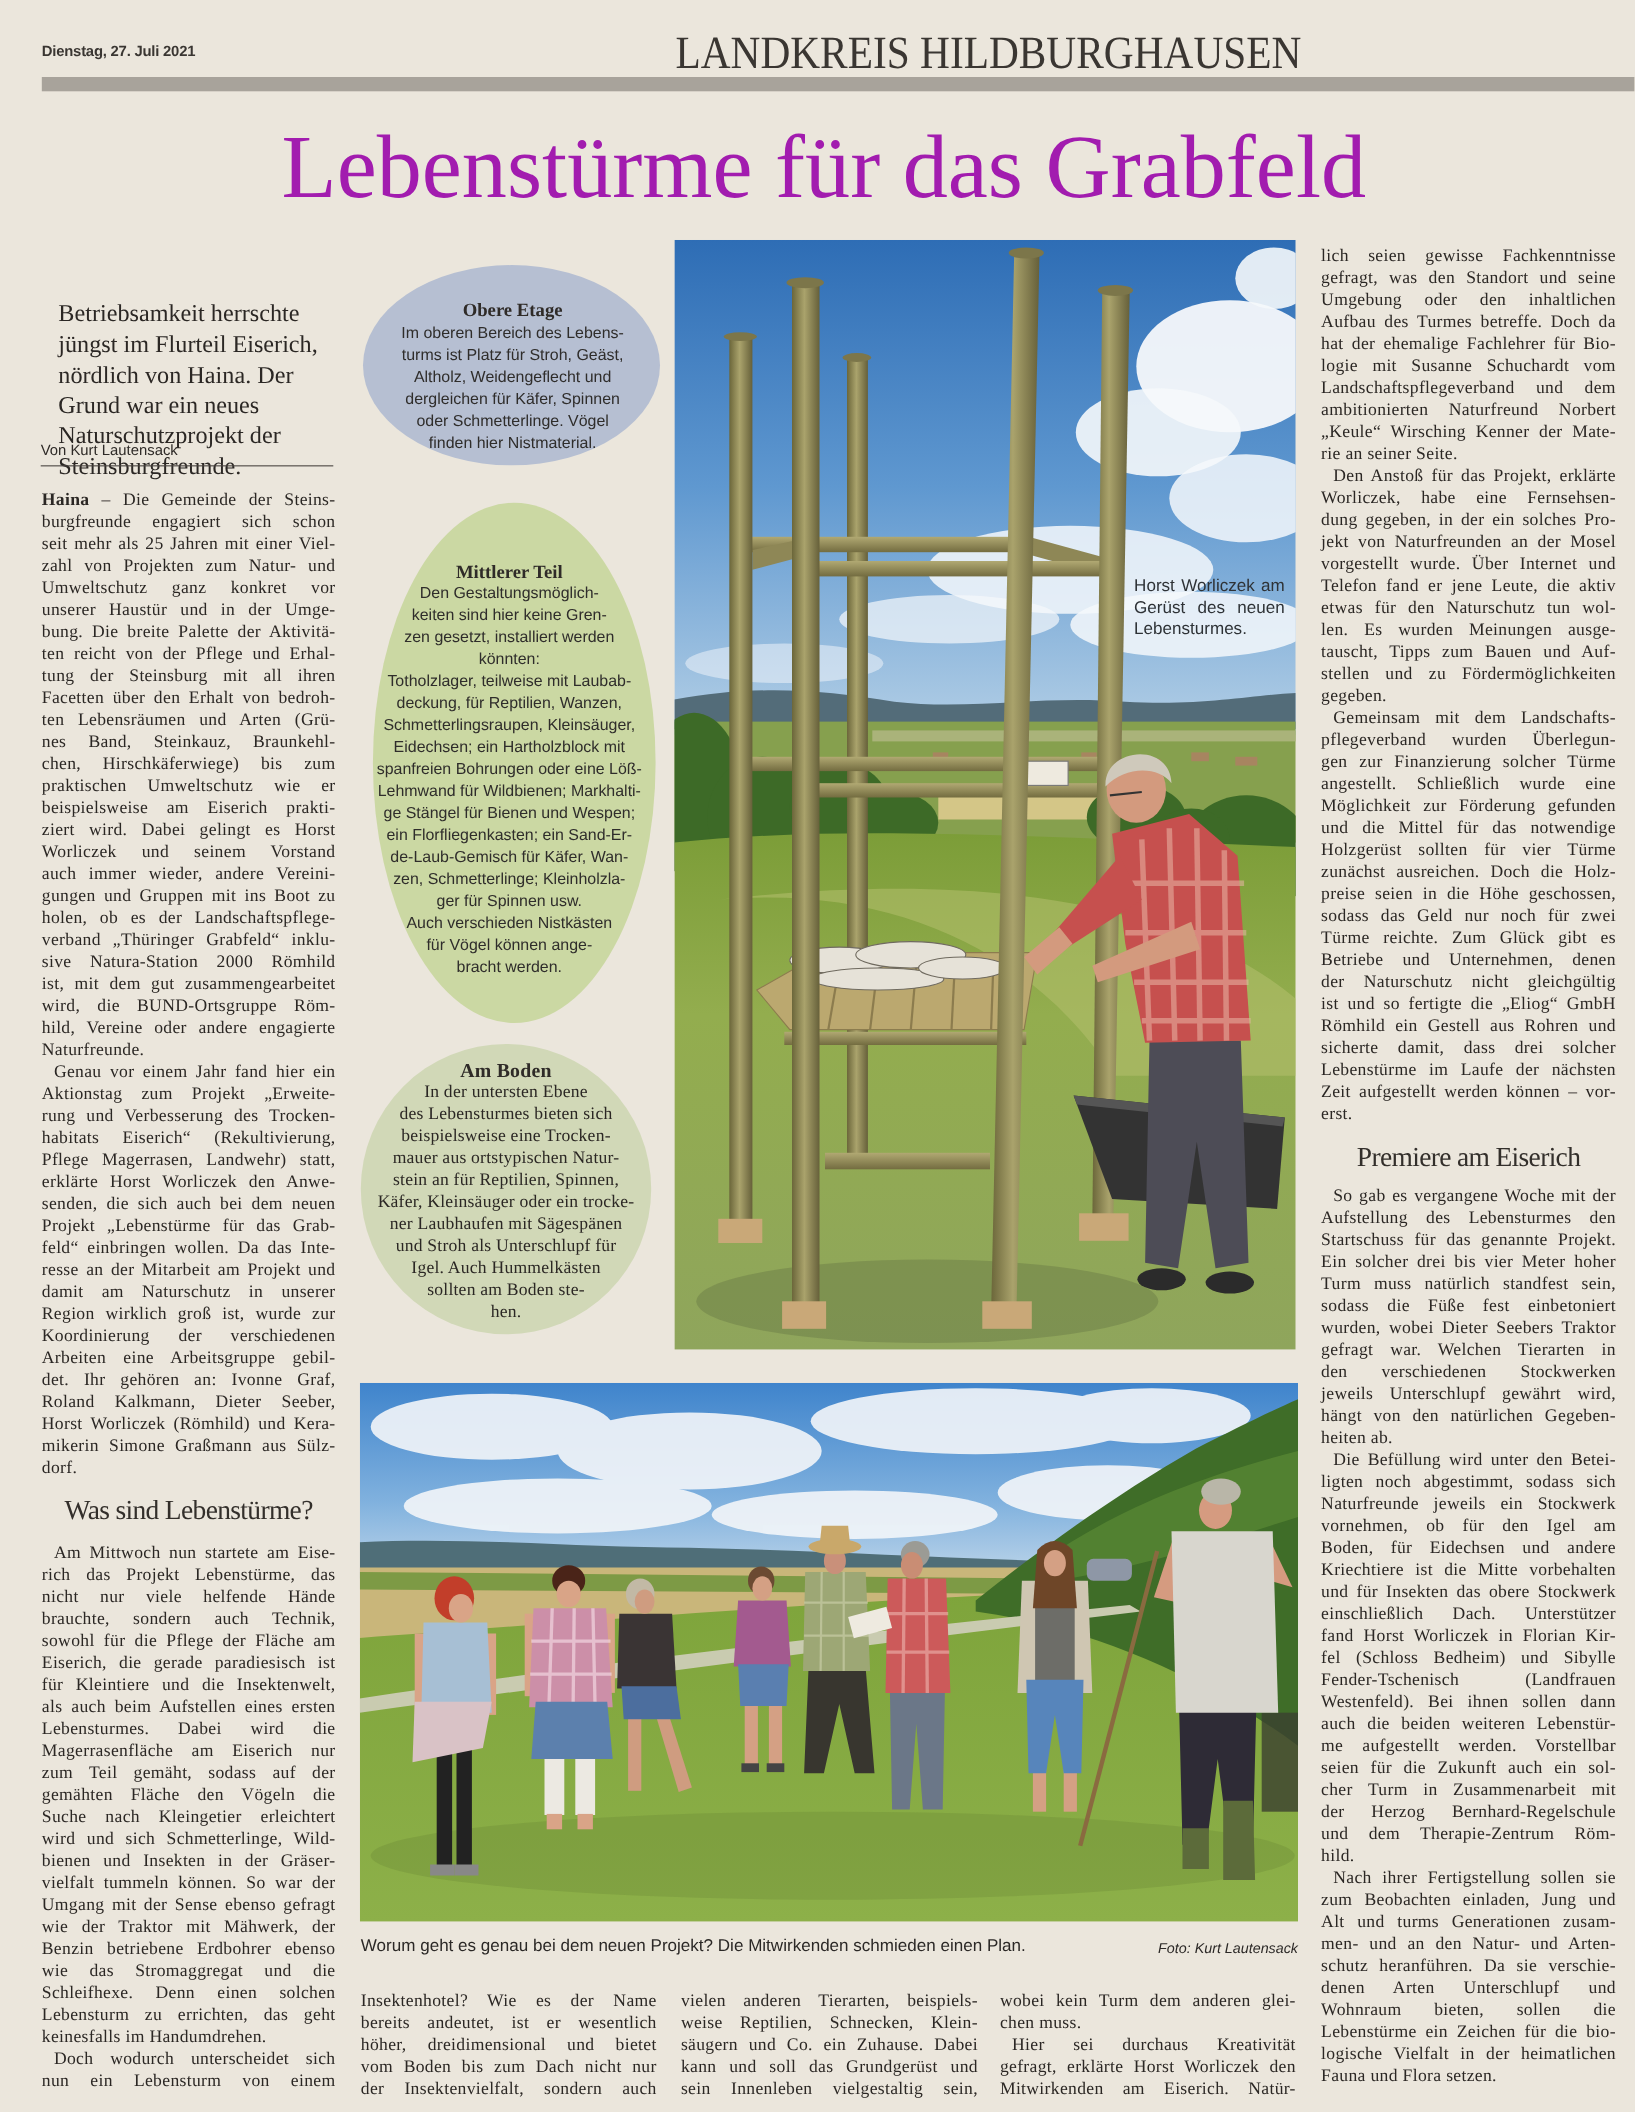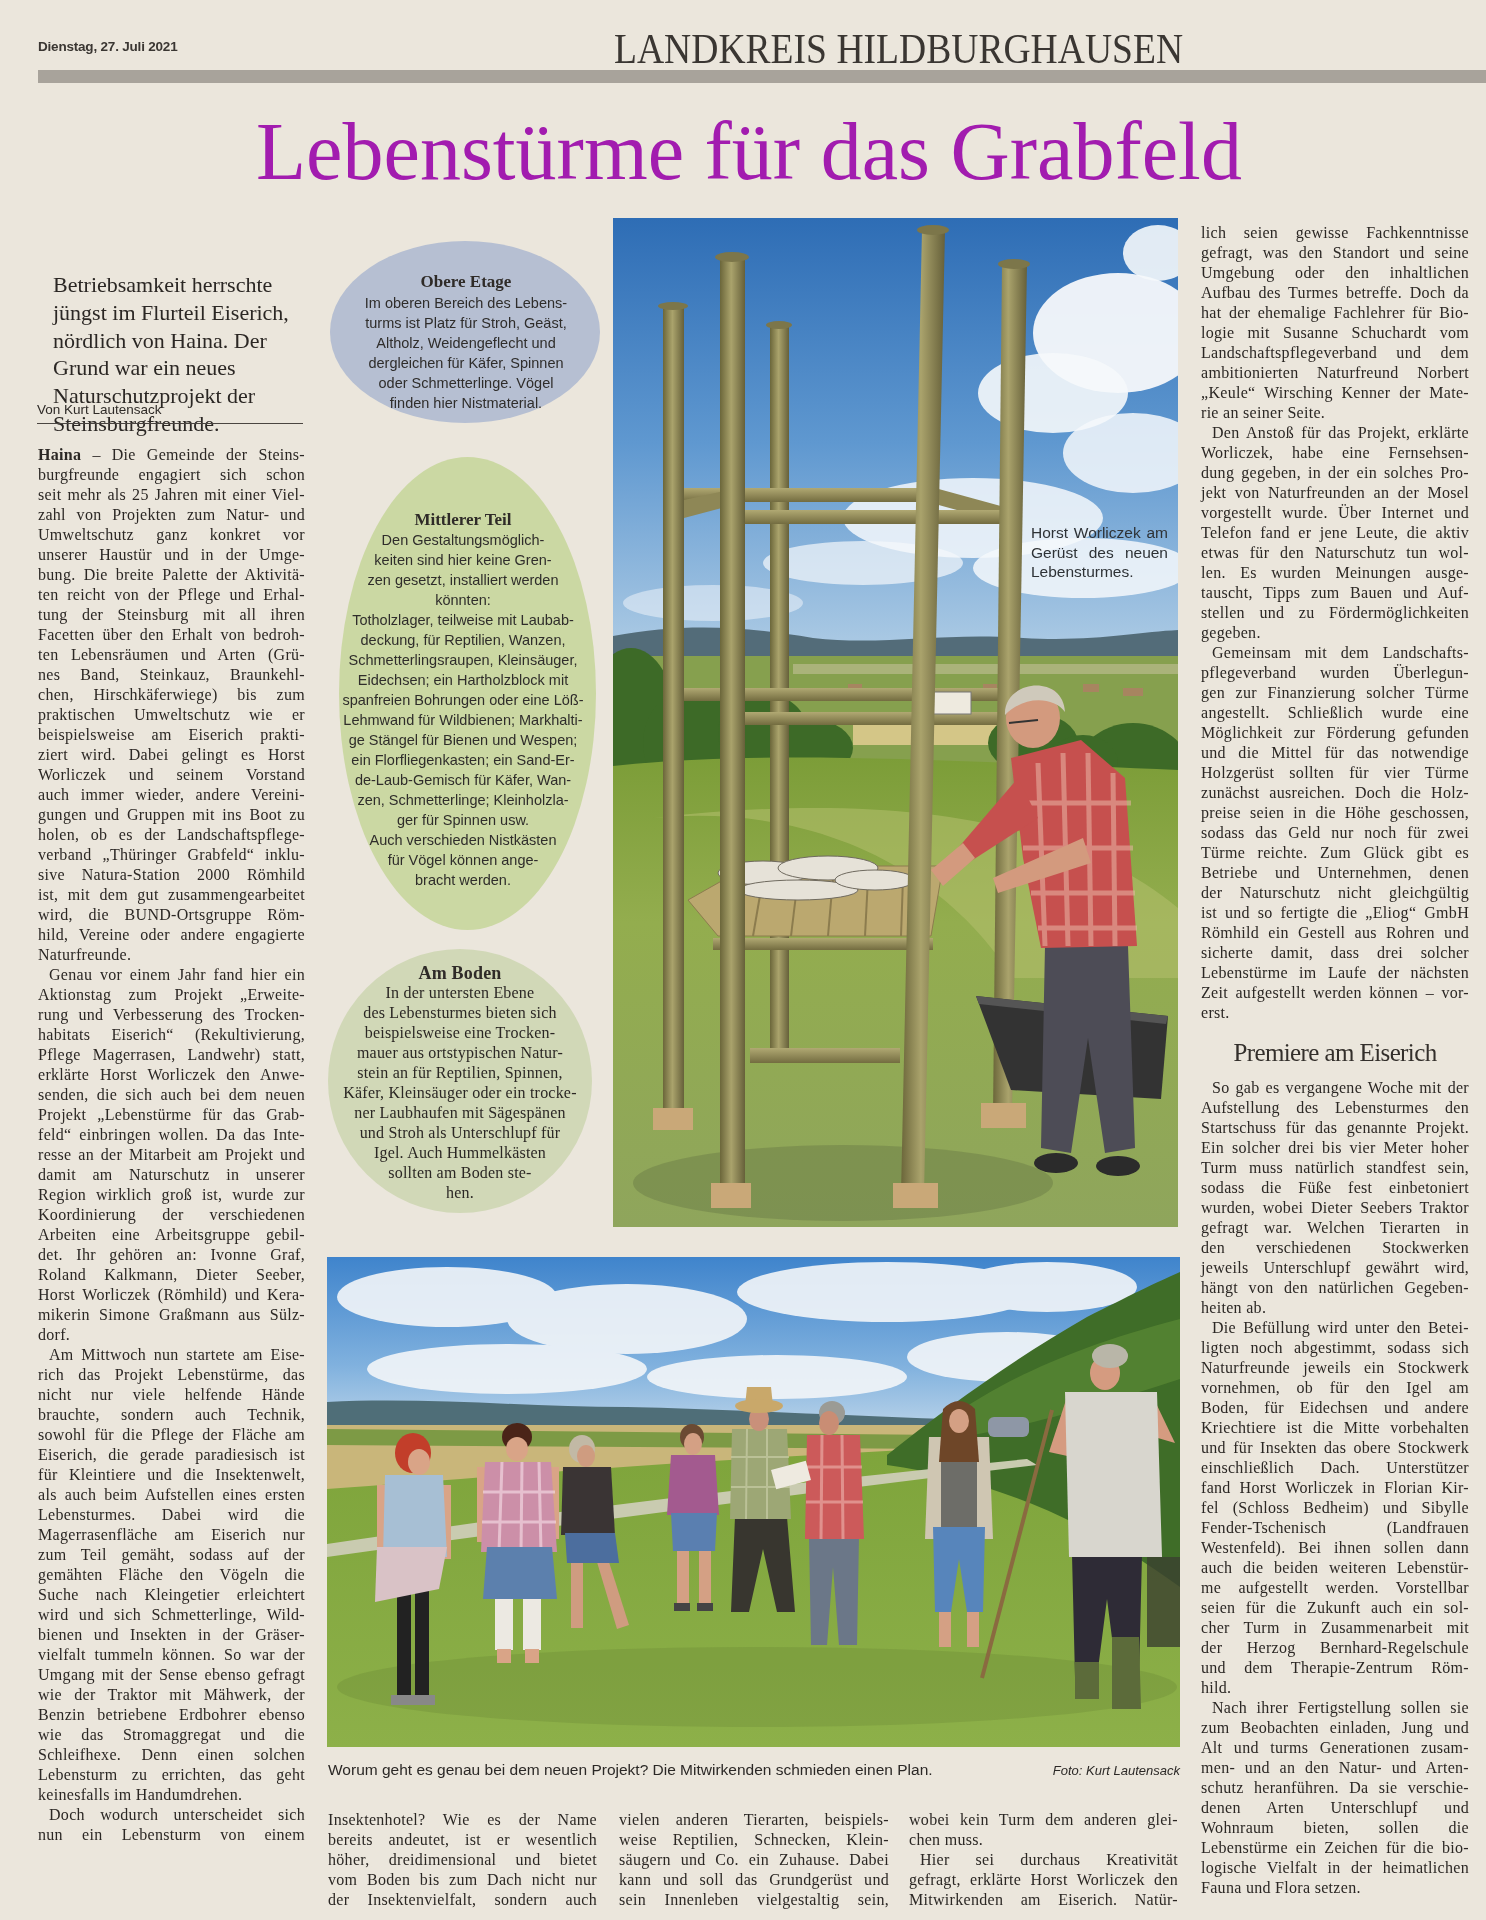--- a/index.html
+++ b/index.html
@@ -96,20 +96,21 @@
     <div class="ln">damit am Naturschutz in unserer</div>
     <div class="ln">Region wirklich groß ist, wurde zur</div>
     <div class="ln">Koordinierung der verschiedenen</div>
     <div class="ln">Arbeiten eine Arbeitsgruppe gebil-</div>
     <div class="ln">det. Ihr gehören an: Ivonne Graf,</div>
     <div class="ln">Roland Kalkmann, Dieter Seeber,</div>
     <div class="ln">Horst Worliczek (Römhild) und Kera-</div>
     <div class="ln">mikerin Simone Graßmann aus Sülz-</div>
     <div class="ln last">dorf.</div>
   </div>
+  <div class="subhead" style="height:57px;line-height:57px;">Was sind Lebenstürme?</div>
   <div>
     <div class="ln ind">Am Mittwoch nun startete am Eise-</div>
     <div class="ln">rich das Projekt Lebenstürme, das</div>
     <div class="ln">nicht nur viele helfende Hände</div>
     <div class="ln">brauchte, sondern auch Technik,</div>
     <div class="ln">sowohl für die Pflege der Fläche am</div>
     <div class="ln">Eiserich, die gerade paradiesisch ist</div>
     <div class="ln">für Kleintiere und die Insektenwelt,</div>
     <div class="ln">als auch beim Aufstellen eines ersten</div>
     <div class="ln">Lebensturmes. Dabei wird die</div>

